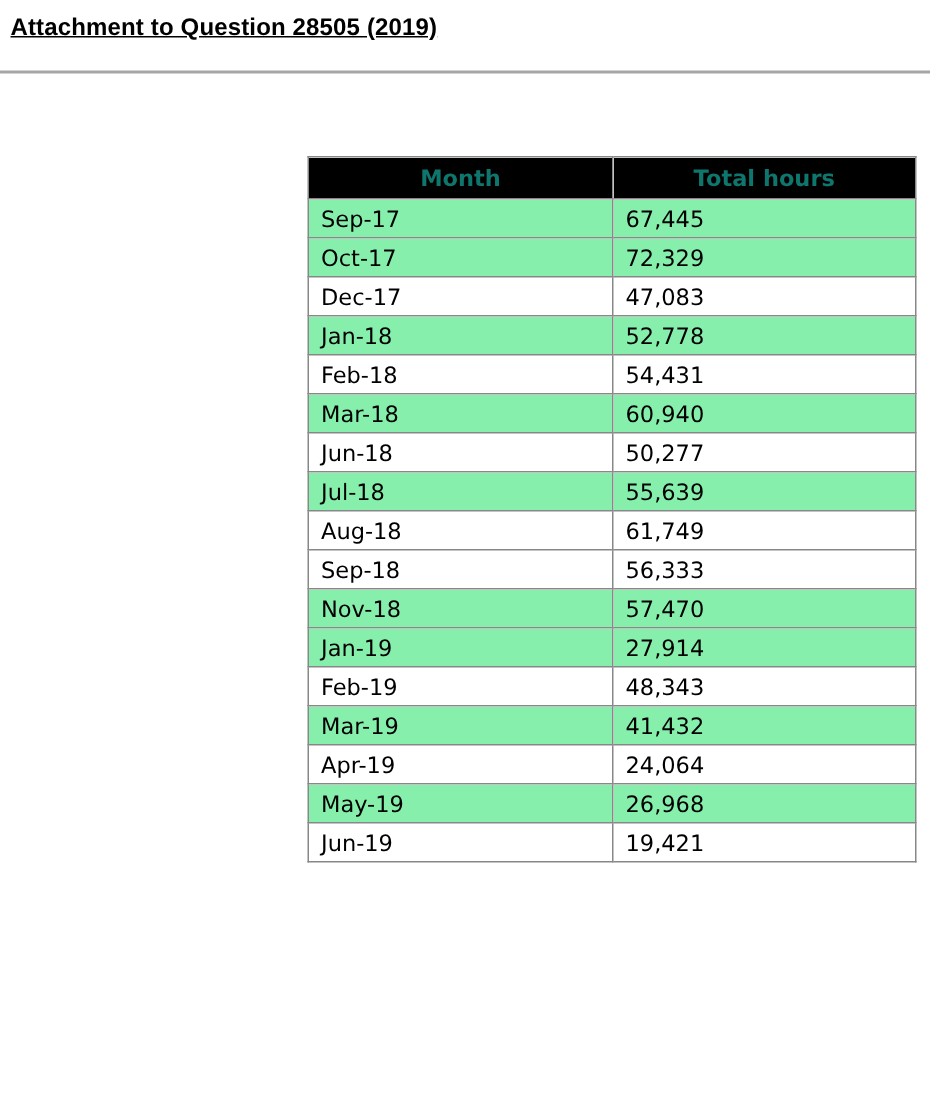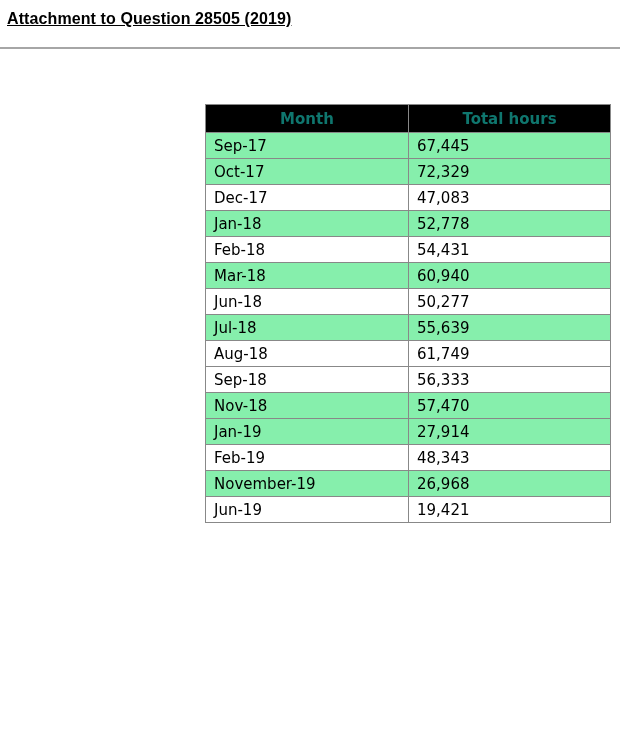--- a/index.html
+++ b/index.html
@@ -126,21 +126,29 @@
       </tr>
       <tr class="shaded">
         <td class="month">Jan-19</td>
         <td class="hours">27,914</td>
       </tr>
       <tr class="plain">
         <td class="month">Feb-19</td>
         <td class="hours">48,343</td>
       </tr>
       <tr class="shaded">
-        <td class="month">November-19</td>
+        <td class="month">Mar-19</td>
+        <td class="hours">41,432</td>
+      </tr>
+      <tr class="plain">
+        <td class="month">Apr-19</td>
+        <td class="hours">24,064</td>
+      </tr>
+      <tr class="shaded">
+        <td class="month">May-19</td>
         <td class="hours">26,968</td>
       </tr>
       <tr class="plain">
         <td class="month">Jun-19</td>
         <td class="hours">19,421</td>
       </tr>
     </tbody>
 </table>
 
 </body></html>

